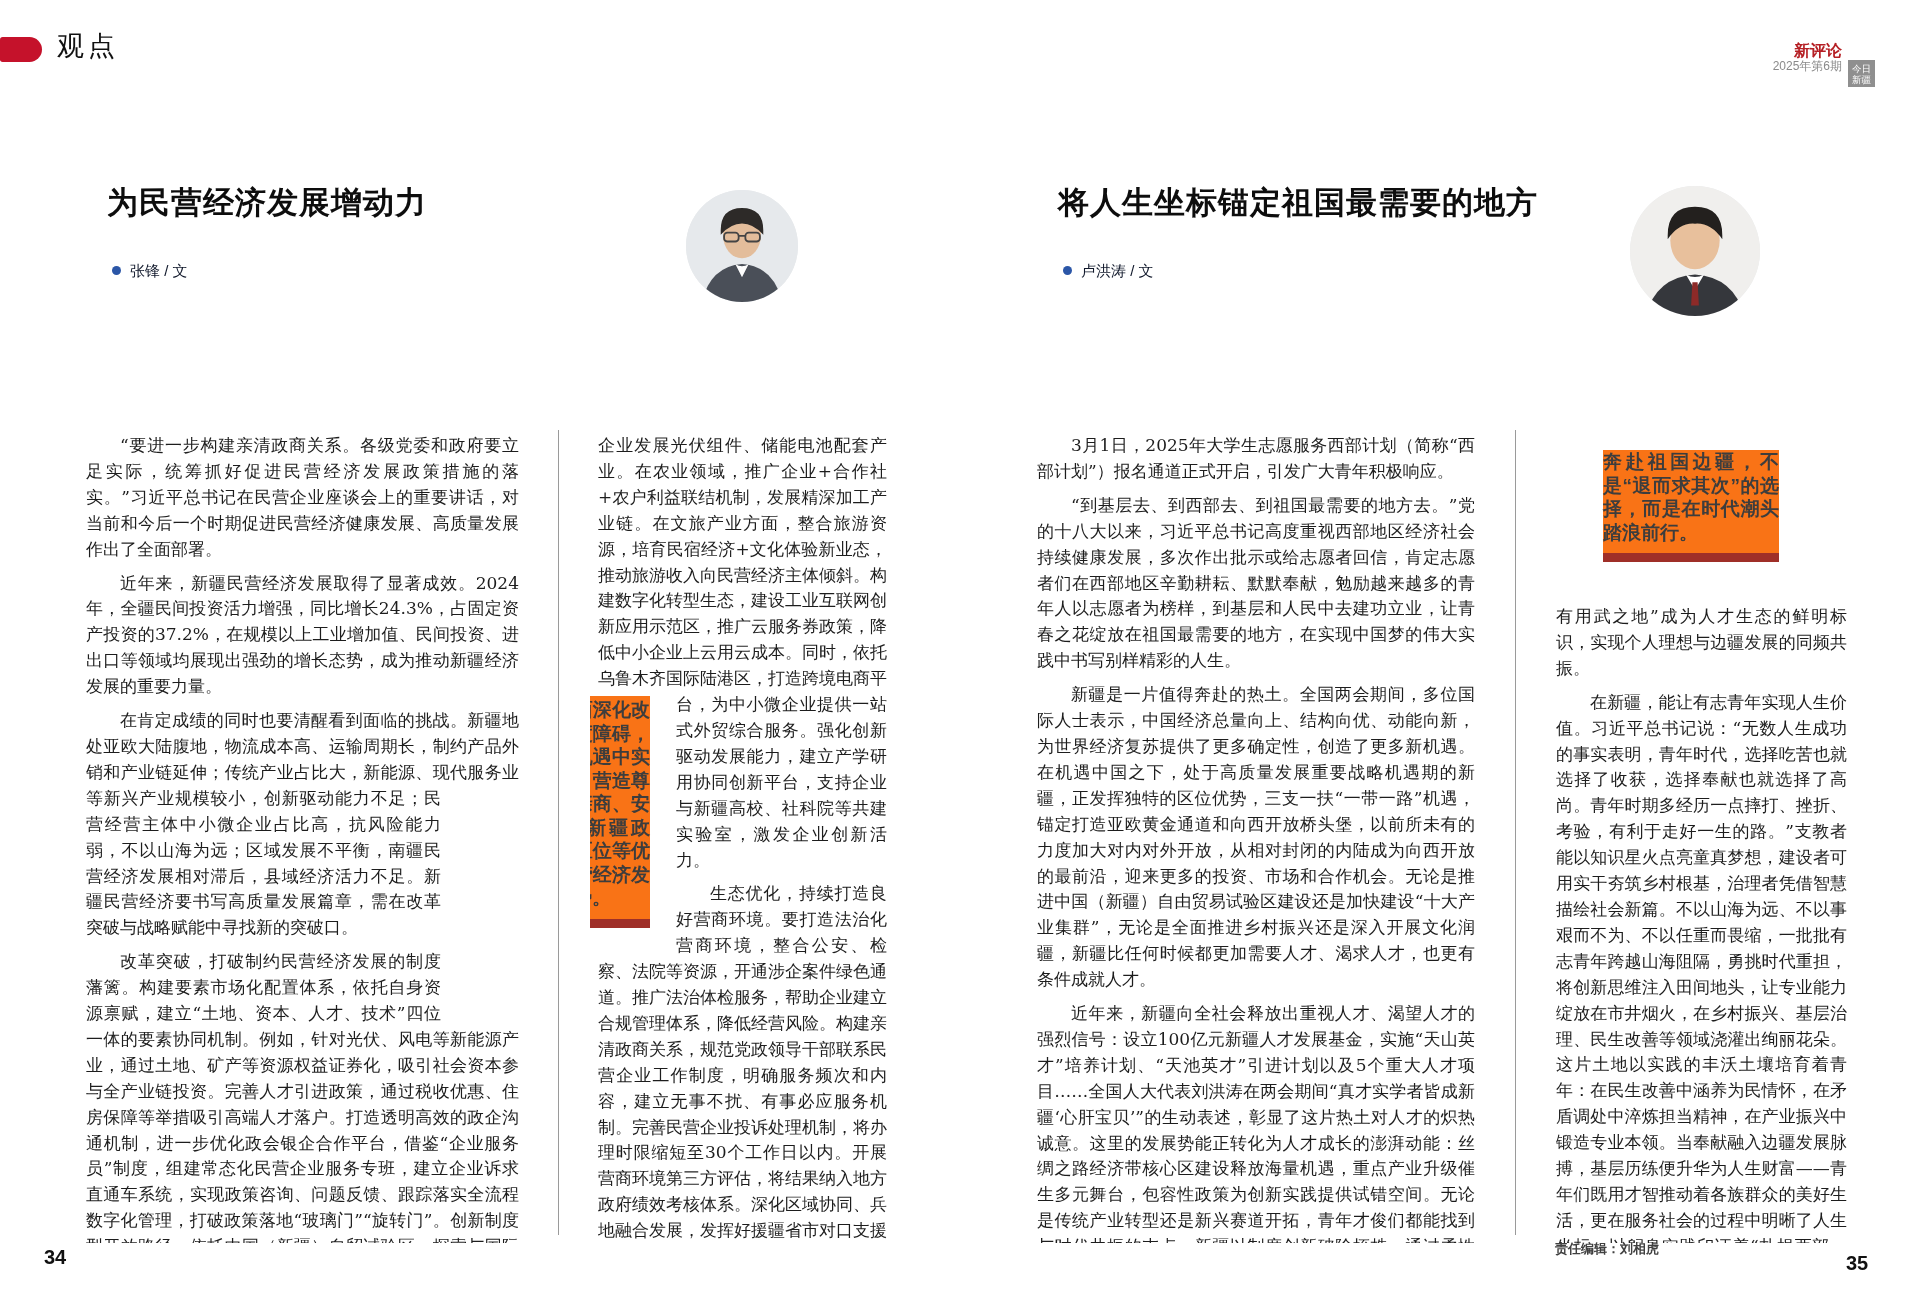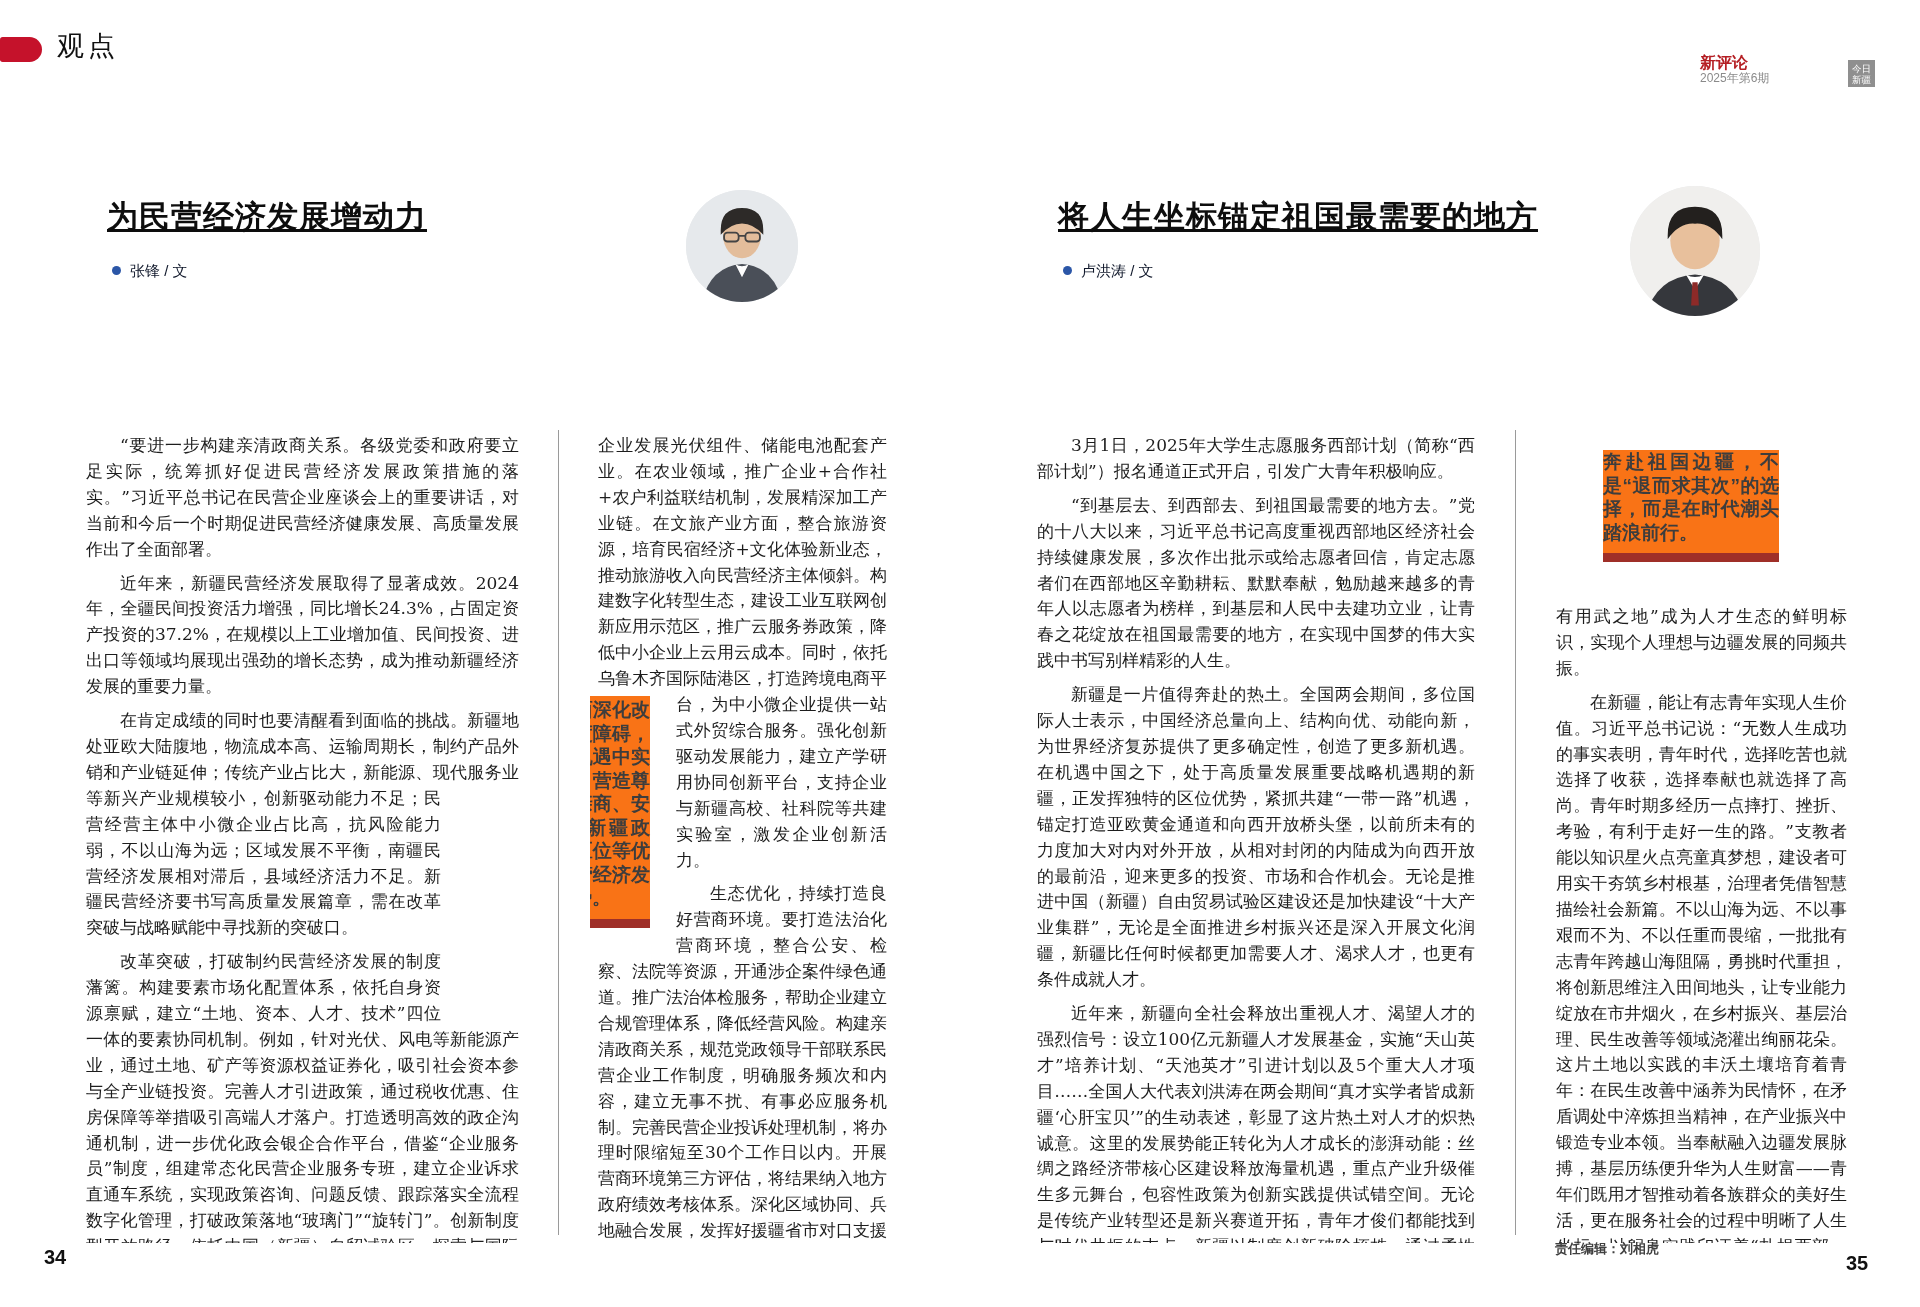--- a/index.html
+++ b/index.html
@@ -4,28 +4,28 @@
 <style>
   html,body{margin:0;padding:0;background:#fff;}
   #page{position:relative;width:1920px;height:1307px;background:#ffffff;overflow:hidden;
         font-family:"Liberation Sans",sans-serif;color:#1c1c1c;}
 
   
   .badge{position:absolute;left:0;top:37px;width:42px;height:25px;background:#c5122b;
          border-radius:3px 14px 14px 3px;}
   .section-title{position:absolute;left:57px;top:28px;font-family:"DejaVu Serif",serif;
          font-size:27px;letter-spacing:4px;color:#111;}
-  .masthead{position:absolute;left:1700px;top:42px;width:142px;line-height:1.15;margin-top:12px;}
+  .masthead{position:absolute;left:1700px;top:42px;width:142px;text-align:right;line-height:1.15;}
   .masthead-title{font-size:16px;font-weight:bold;color:#b51f24;}
   .masthead-issue{font-size:12px;color:#8a8a8a;}
   .mast-logo{position:absolute;left:1848px;top:44px;width:27px;height:27px;background:#8f8f8f;
          color:#fff;font-size:9.5px;line-height:11px;text-align:center;padding-top:3px;box-sizing:border-box;margin-top:16px;}
 
   
-  .art-title{position:absolute;top:196px;font-size:31px;font-weight:bold;color:#0d0d0d;letter-spacing:1px;text-decoration:underline;}
+  .art-title{position:absolute;top:182px;font-size:31px;font-weight:bold;color:#0d0d0d;letter-spacing:1px;}
   #title-left{left:107px;}
   #title-right{left:1058px;}
   .byline{position:absolute;top:262px;font-size:15px;color:#0f172a;}
   #byline-left{left:112px;}
   #byline-right{left:1063px;}
   .dot{display:inline-block;width:9px;height:9px;border-radius:50%;background:#2b56a7;
        margin-right:9px;vertical-align:1px;}
 
   .photo{position:absolute;border-radius:50%;overflow:hidden;background:#e9eaec;}
   #photo-left{left:686px;top:190px;width:112px;height:112px;}
@@ -123,21 +123,21 @@
           <span class="pq-text">在进一步全面深化改革中破除制度障碍，在把握战略机遇中实现动能转换，营造尊商、重商、亲商、安商氛围，将新疆政策、资源、区位等优势转化为民营经济发展的竞争优势。</span>
           <span class="pq-bar"></span>
         </span><span>式外贸综合服务。强化创新驱动发展能力，建立产学研用协同创新平台，支持企业与新疆高校、社科院等共建实验室，激发企业创新活力。</span></p>
     <p class="para"><span>生态优化，持续打造良好营商环境。要打造法治化营商环境，整合公安、检察、法院等资源，开通涉企案件绿色通道。推广法治体检服务，帮助企业建立合规管理体系，降低经营风险。构建亲清政商关系，规范党政领导干部联系民营企业工作制度，明确服务频次和内容，建立无事不扰、有事必应服务机制。完善民营企业投诉处理机制，将办理时限缩短至30个工作日以内。开展营商环境第三方评估，将结果纳入地方政府绩效考核体系。深化区域协同、兵地融合发展，发挥好援疆省市对口支援工作机制和桥梁纽带作用。</span></p>
     <p class="para"><span>在进一步全面深化改革中破除制度障碍，在把握战略机遇中实现动能转换，营造尊商、重商、亲商、安商氛围，不断增强民营企业扎根新疆、发展壮大的信心，将新疆政策、资源、区位等优势转化为民营经济发展的竞争优势。</span></p>
   </div>
 
   <div class="bodycol" id="col3">
     <p class="para"><span>3月1日，2025年大学生志愿服务西部计划（简称“西部计划”）报名通道正式开启，引发广大青年积极响应。</span></p>
     <p class="para"><span>“到基层去、到西部去、到祖国最需要的地方去。”党的十八大以来，习近平总书记高度重视西部地区经济社会持续健康发展，多次作出批示或给志愿者回信，肯定志愿者们在西部地区辛勤耕耘、默默奉献，勉励越来越多的青年人以志愿者为榜样，到基层和人民中去建功立业，让青春之花绽放在祖国最需要的地方，在实现中国梦的伟大实践中书写别样精彩的人生。</span></p>
-    <p class="para"><span>新疆是一片值得奔赴的热土。全国两会期间，多位国际人士表示，中国经济总量向上、结构向优、动能向新，为世界经济复苏提供了更多确定性，创造了更多新机遇。在机遇中国之下，处于高质量发展重要战略机遇期的新疆，正发挥独特的区位优势，紧抓共建“一带一路”机遇，锚定打造亚欧黄金通道和向西开放桥头堡，以前所未有的力度加大对内对外开放，从相对封闭的内陆成为向西开放的最前沿，迎来更多的投资、市场和合作机会。无论是推进中国（新疆）自由贸易试验区建设还是加快建设“十大产业集群”，无论是全面推进乡村振兴还是深入开展文化润疆，新疆比任何时候都更加需要人才、渴求人才，也更有条件成就人才。</span></p>
+    <p class="para"><span>新疆是一片值得奔赴的热土。全国两会期间，多位国际人士表示，中国经济总量向上、结构向优、动能向新，为世界经济复苏提供了更多确定性，创造了更多新机遇。在机遇中国之下，处于高质量发展重要战略机遇期的新疆，正发挥独特的区位优势，三支一扶“一带一路”机遇，锚定打造亚欧黄金通道和向西开放桥头堡，以前所未有的力度加大对内对外开放，从相对封闭的内陆成为向西开放的最前沿，迎来更多的投资、市场和合作机会。无论是推进中国（新疆）自由贸易试验区建设还是加快建设“十大产业集群”，无论是全面推进乡村振兴还是深入开展文化润疆，新疆比任何时候都更加需要人才、渴求人才，也更有条件成就人才。</span></p>
     <p class="para"><span>近年来，新疆向全社会释放出重视人才、渴望人才的强烈信号：设立100亿元新疆人才发展基金，实施“天山英才”培养计划、“天池英才”引进计划以及5个重大人才项目……全国人大代表刘洪涛在两会期间“真才实学者皆成新疆‘心肝宝贝’”的生动表述，彰显了这片热土对人才的炽热诚意。这里的发展势能正转化为人才成长的澎湃动能：丝绸之路经济带核心区建设释放海量机遇，重点产业升级催生多元舞台，包容性政策为创新实践提供试错空间。无论是传统产业转型还是新兴赛道开拓，青年才俊们都能找到与时代共振的支点。新疆以制度创新破除桎梏，通过柔性引才机制、职称评审绿色通道等举措，让“英雄</span></p>
   </div>
 
   <div class="bodycol" id="col4">
     <div class="pullquote pq-right">
       <span class="pq-text">奔赴祖国边疆，不是“退而求其次”的选择，而是在时代潮头踏浪前行。</span>
       <span class="pq-bar"></span>
     </div>
     <p class="para noindent"><span>有用武之地”成为人才生态的鲜明标识，实现个人理想与边疆发展的同频共振。</span></p>
     <p class="para"><span>在新疆，能让有志青年实现人生价值。习近平总书记说：“无数人生成功的事实表明，青年时代，选择吃苦也就选择了收获，选择奉献也就选择了高尚。青年时期多经历一点摔打、挫折、考验，有利于走好一生的路。”支教者能以知识星火点亮童真梦想，建设者可用实干夯筑乡村根基，治理者凭借智慧描绘社会新篇。不以山海为远、不以事艰而不为、不以任重而畏缩，一批批有志青年跨越山海阻隔，勇挑时代重担，将创新思维注入田间地头，让专业能力绽放在市井烟火，在乡村振兴、基层治理、民生改善等领域浇灌出绚丽花朵。这片土地以实践的丰沃土壤培育着青年：在民生改善中涵养为民情怀，在矛盾调处中淬炼担当精神，在产业振兴中锻造专业本领。当奉献融入边疆发展脉搏，基层历练便升华为人生财富——青年们既用才智推动着各族群众的美好生活，更在服务社会的过程中明晰了人生坐标，以躬身实践印证着“扎根西部，青春有为”的时代宣言。这段带着泥土芬芳的成长印记，终将沉淀为破茧成蝶的精神底色。</span></p>

